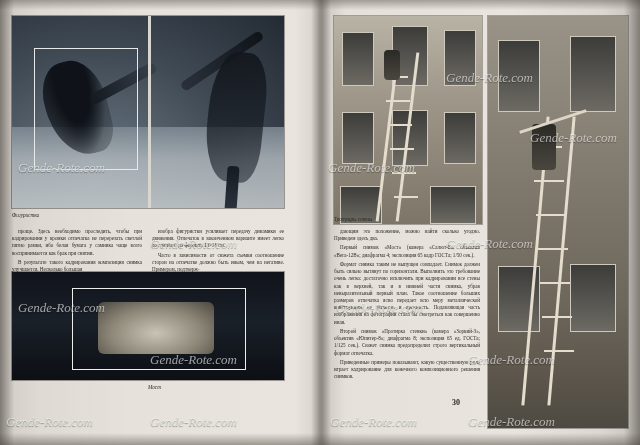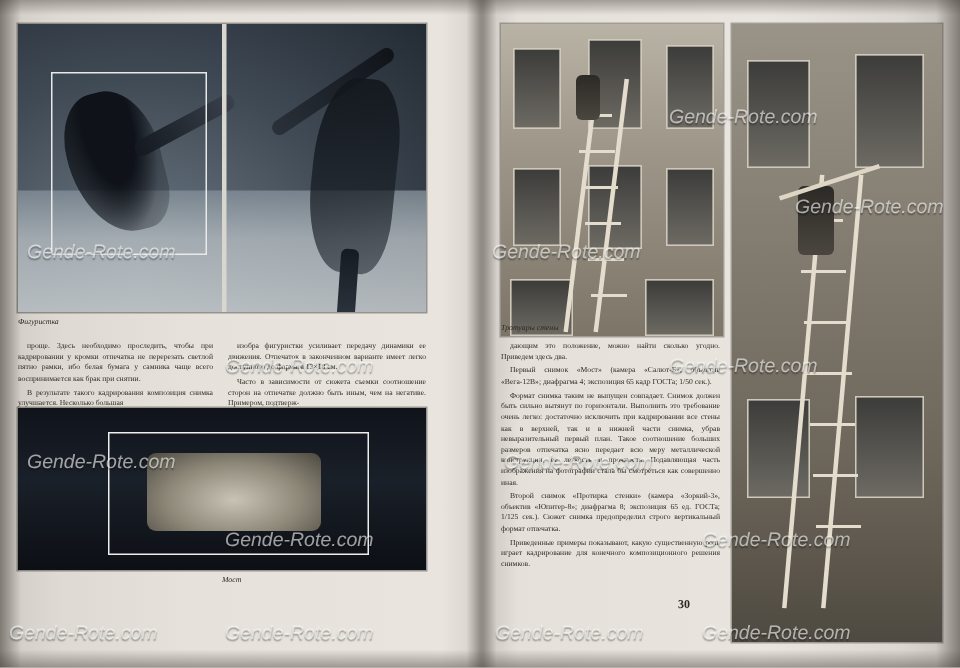--- a/index.html
+++ b/index.html
@@ -135,21 +135,21 @@
   .cap{position:absolute;font-size:5.2px;font-style:italic;color:#2b2722;}
   .pageno{position:absolute;font-size:8px;color:#2b2722;font-weight:bold;}
 
   .c1{left:12px;top:228px;width:130px;}
   .c2{left:152px;top:228px;width:132px;}
   .c3{left:334px;top:228px;width:146px;}
 
   
   .wm{
     position:absolute;color:rgba(248,248,248,.62);
-    font-family:Liberation Sans, sans-serif;font-size:13px;font-style:italic;
+    font-family:Liberation Serif, serif;font-size:13px;font-style:italic;
     text-shadow:0 1px 1px rgba(0,0,0,.35);white-space:nowrap;pointer-events:none;
   }
 </style>
 </head>
 <body>
 
 <div class="scan"></div>
 <div class="edge-top"></div>
 <div class="edge-bottom"></div>
 <div class="page-shadow-left"></div>

